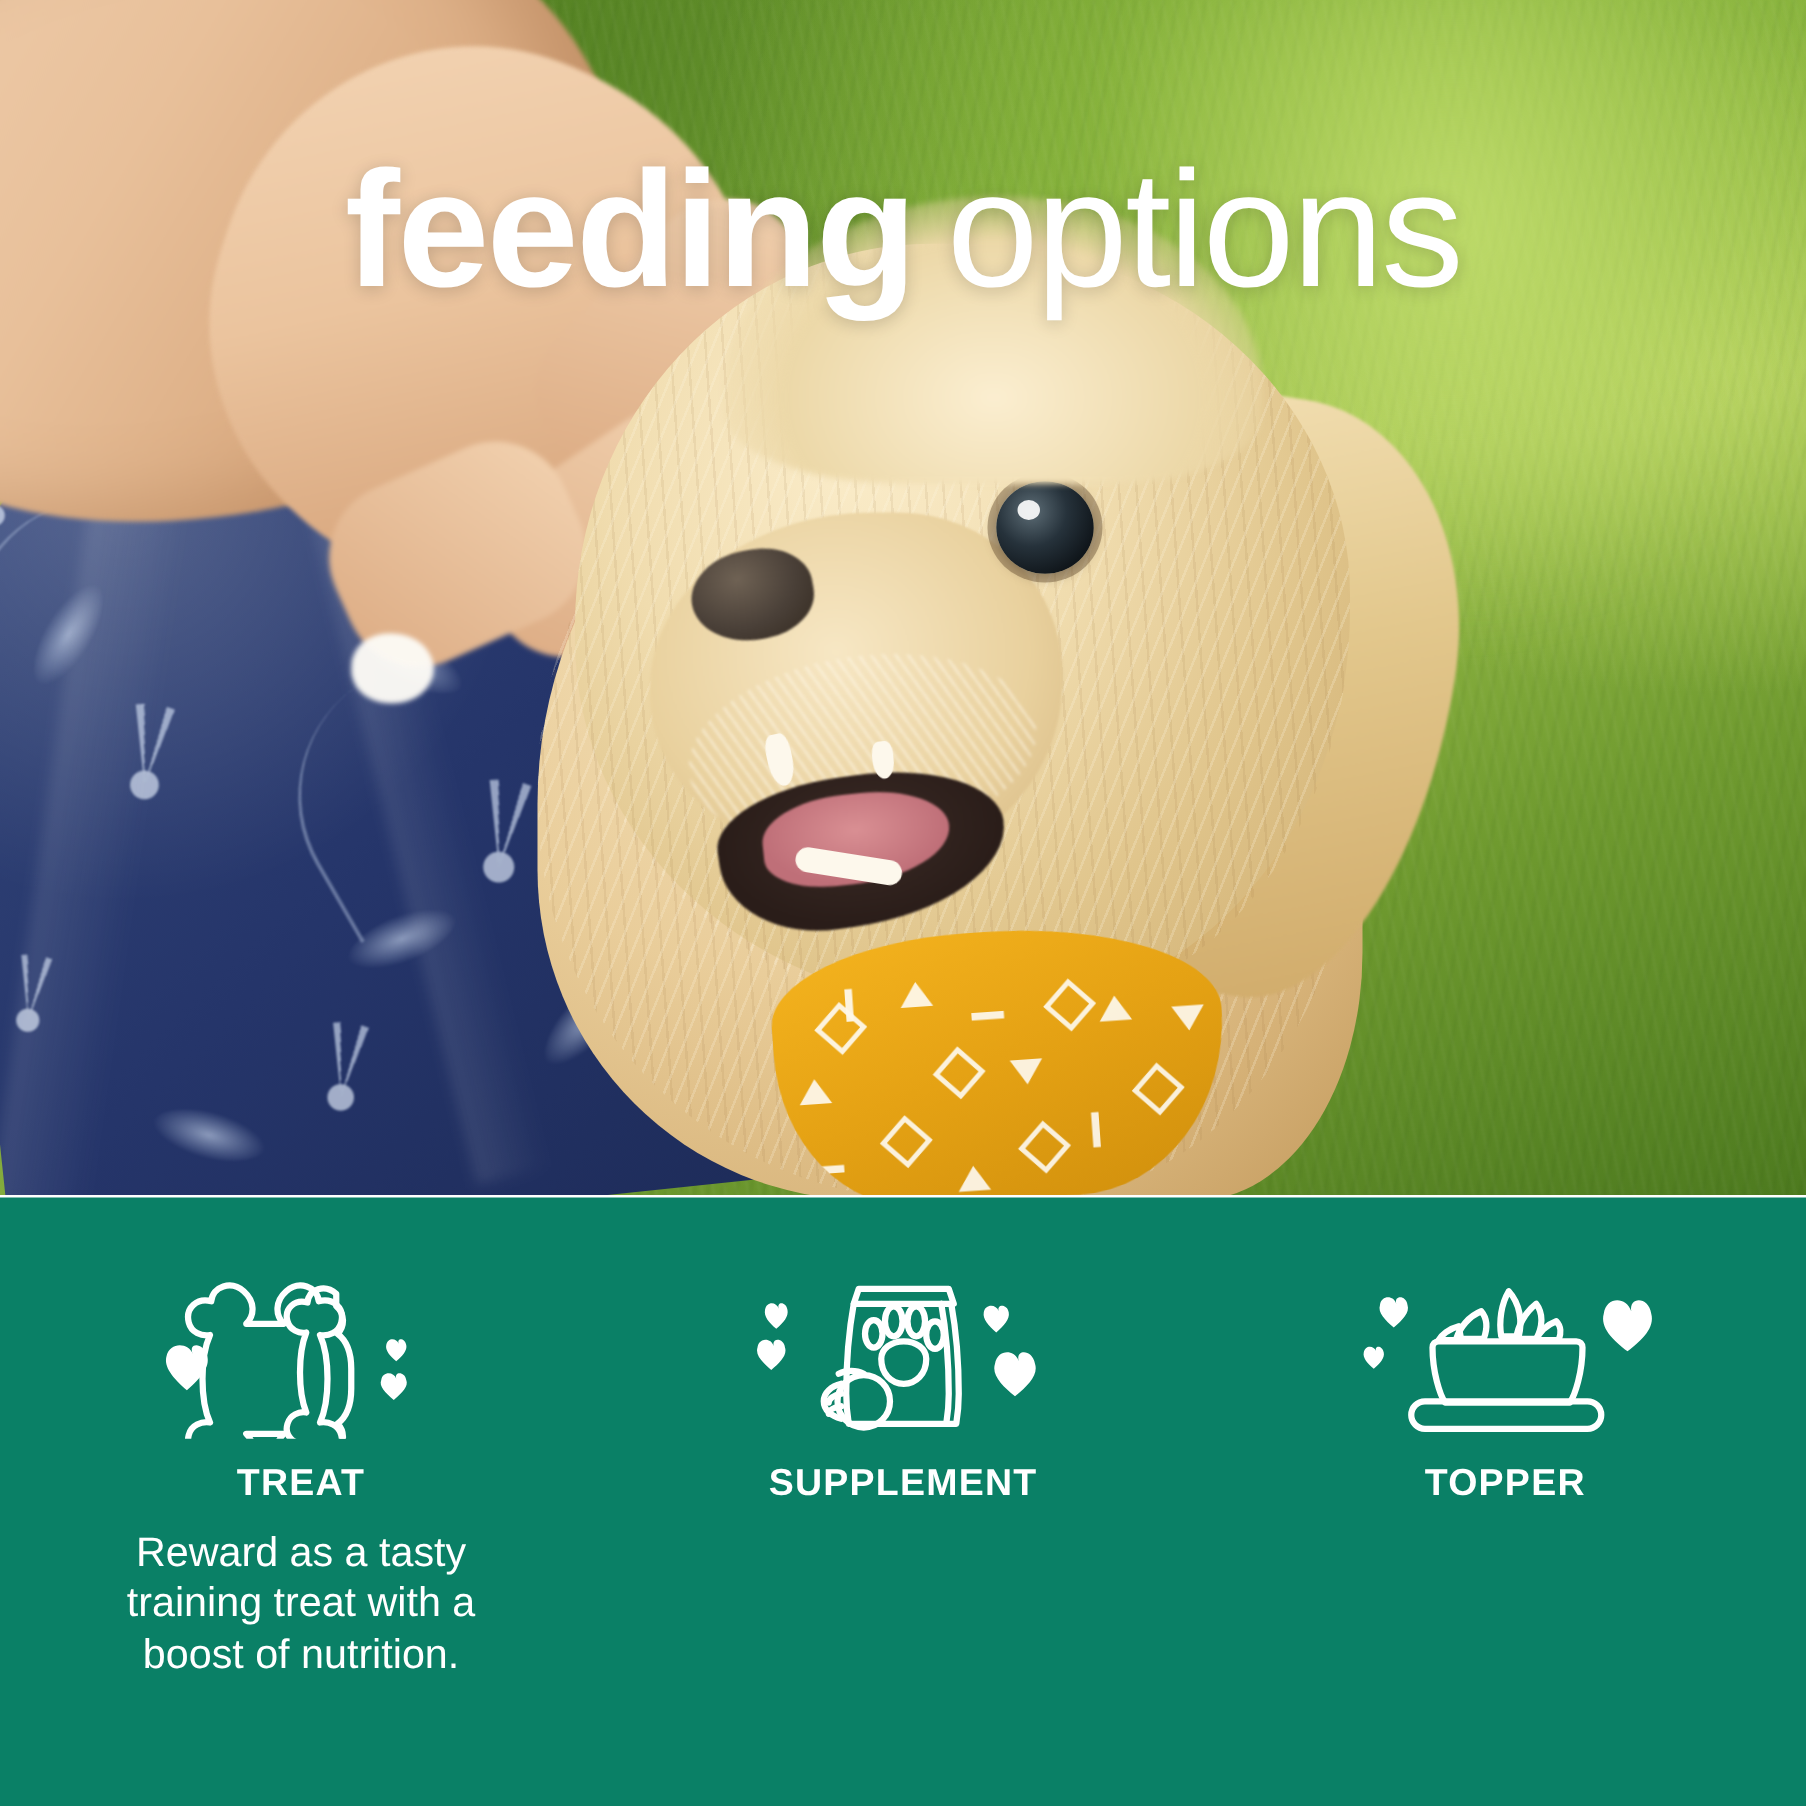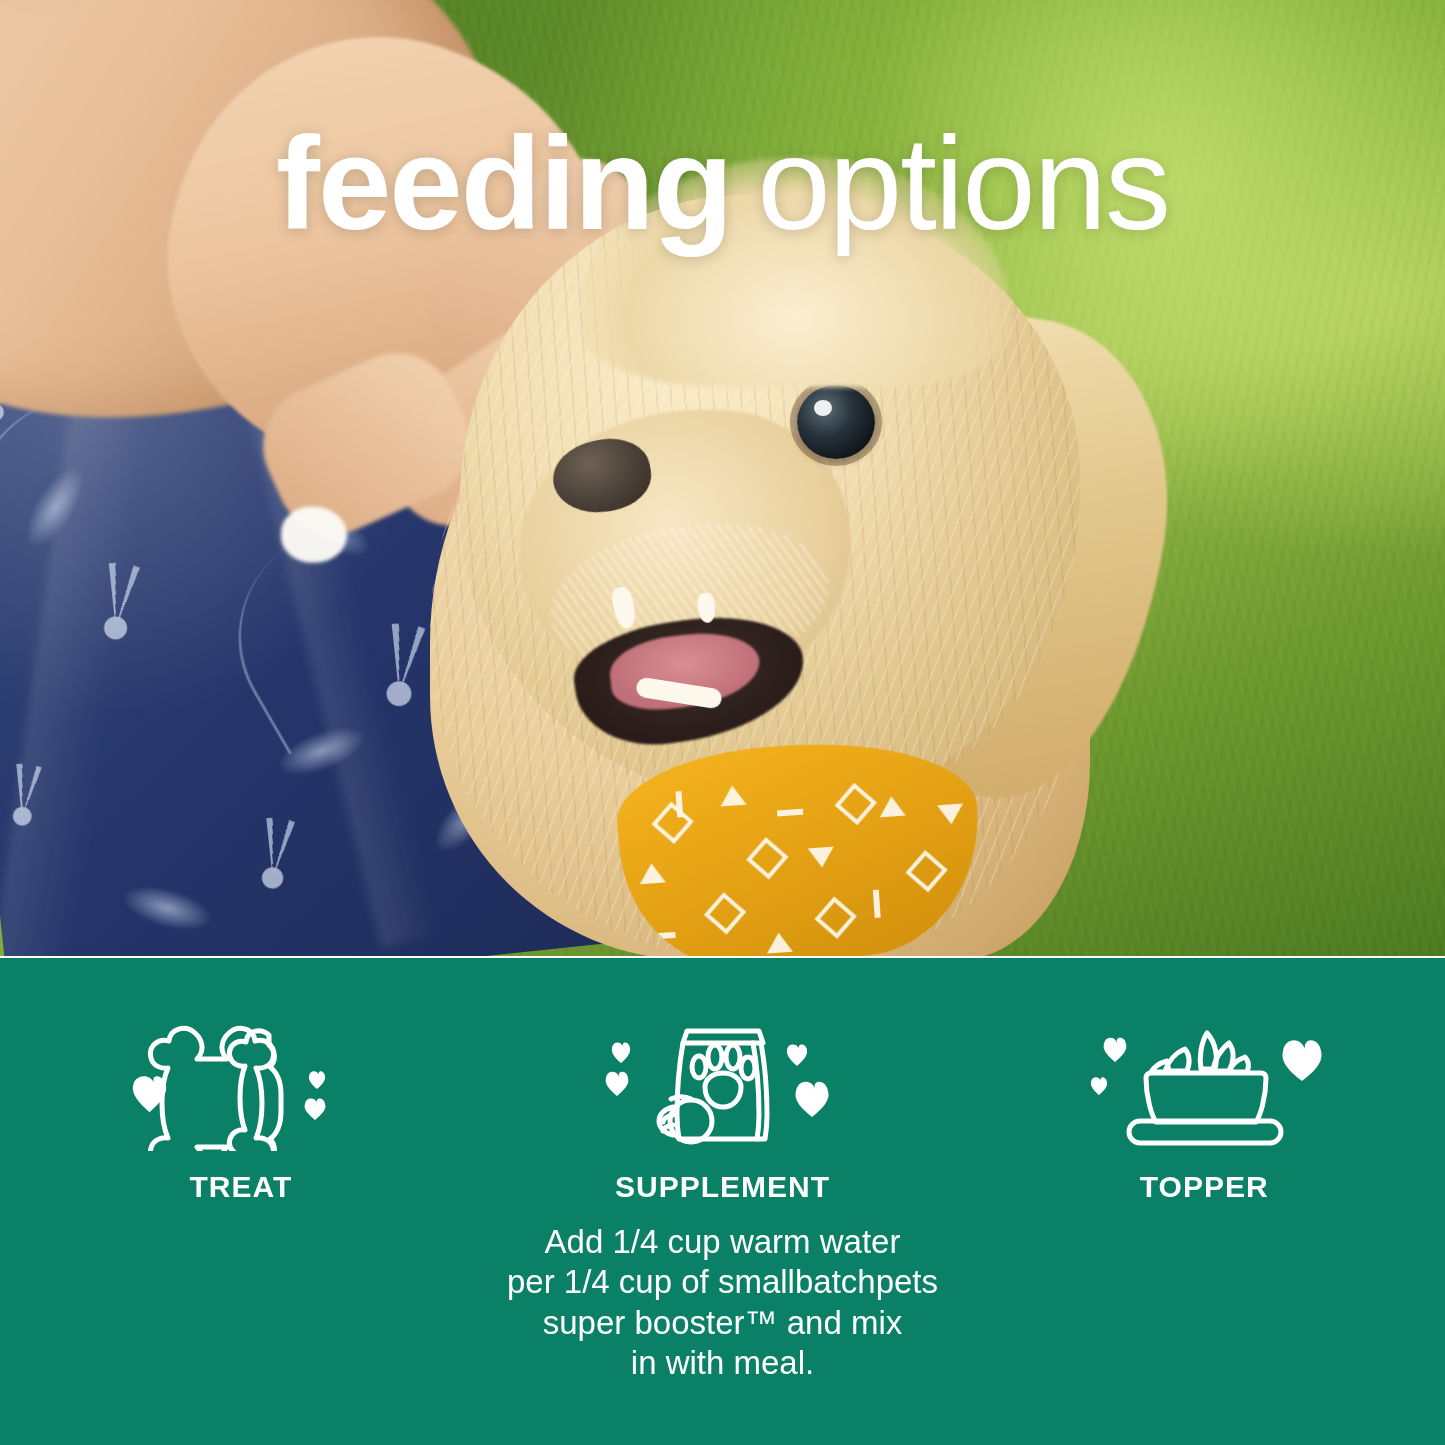--- a/index.html
+++ b/index.html
@@ -356,20 +356,23 @@
             <path d="M74 22c-10-9-25-4-26 8 -11-3-21 5-18 17 2 8 10 11 17 10 -5 11-6 24-6 35 0 11 1 24 6 35 -7-1-15 2-17 10 -3 12 7 20 18 17 1 12 16 17 26 8 9-8 9-19 2-26h30c-7 7-7 18 2 26 10 9 25 4 26-8 11 3 21-5 18-17-2-8-10-11-17-10 5-11 6-24 6-35 0-11-1-24-6-35 7 1 15-2 17-10 3-12-7-20-18-17-1-12-16-17-26-8-9 8-9 19-2 26h-30c7-7 7-18-2-26z"></path>
           </g>
           <g fill="#ffffff">
             <path d="M30 58c-3-8-15-8-17 1 -2 7 4 14 13 22 9-8 15-15 13-22 -2-9-13-9-9-1z" transform="translate(-4,0) scale(1.25)"></path>
             <path d="M198 64c-2-5-9-5-10 1 -1 4 3 9 8 13 5-4 9-9 8-13 -1-6-8-6-6-1z"></path>
             <path d="M196 92c-2-6-11-6-12 1 -2 5 3 10 10 16 7-6 12-11 10-16 -1-7-10-7-8-1z"></path>
           </g>
         </svg>
       </div>
       <div class="col-title">TREAT</div>
+      <div class="col-desc">Reward as a tasty
+training treat with a
+boost of nutrition.</div>
     </div>
 
     <div class="col">
       <div class="icon-wrap">
         <svg width="260" height="140" viewBox="0 0 260 140">
           <g fill="none" stroke="#ffffff" stroke-width="5" stroke-linecap="round" stroke-linejoin="round">
 
             <path d="M94 20h72l4 12H90z"></path>
 
             <path d="M90 32c-4 22-6 50-6 72 0 10 1 18 2 24h86c1-6 2-14 2-24 0-22-2-50-6-72"></path>
@@ -389,24 +392,20 @@
           </g>
           <g fill="#ffffff">
             <path d="M30 36c-2-6-10-6-11 1 -1 5 3 10 9 15 6-5 10-10 9-15 -1-7-9-7-7-1z"></path>
             <path d="M26 66c-2-7-12-7-13 1 -2 6 4 12 11 18 7-6 13-12 11-18 -1-8-11-8-9-1z"></path>
             <path d="M206 38c-2-6-11-6-12 1 -1 5 4 11 10 16 6-5 11-11 10-16 -1-7-10-7-8-1z"></path>
             <path d="M222 78c-3-10-17-10-19 2 -3 9 6 18 16 26 10-8 19-17 16-26 -2-12-16-12-13-2z"></path>
           </g>
         </svg>
       </div>
       <div class="col-title">SUPPLEMENT</div>
-      <div class="col-desc">Add 1/4 cup warm water
-per 1/4 cup of smallbatchpets
-super booster™ and mix
-in with meal.</div>
     </div>
 
     <div class="col">
       <div class="icon-wrap">
         <svg width="250" height="140" viewBox="0 0 250 140">
           <g fill="none" stroke="#ffffff" stroke-width="5" stroke-linecap="round" stroke-linejoin="round">
 
             <path d="M128 22c-6 10-8 24-6 36h14c3-12 1-26-8-36z"></path>
             <path d="M150 32c-9 7-15 18-16 28h16c5-9 6-20 0-28z"></path>
             <path d="M106 38c-10 4-17 13-20 22h22c3-8 3-16-2-22z"></path>

